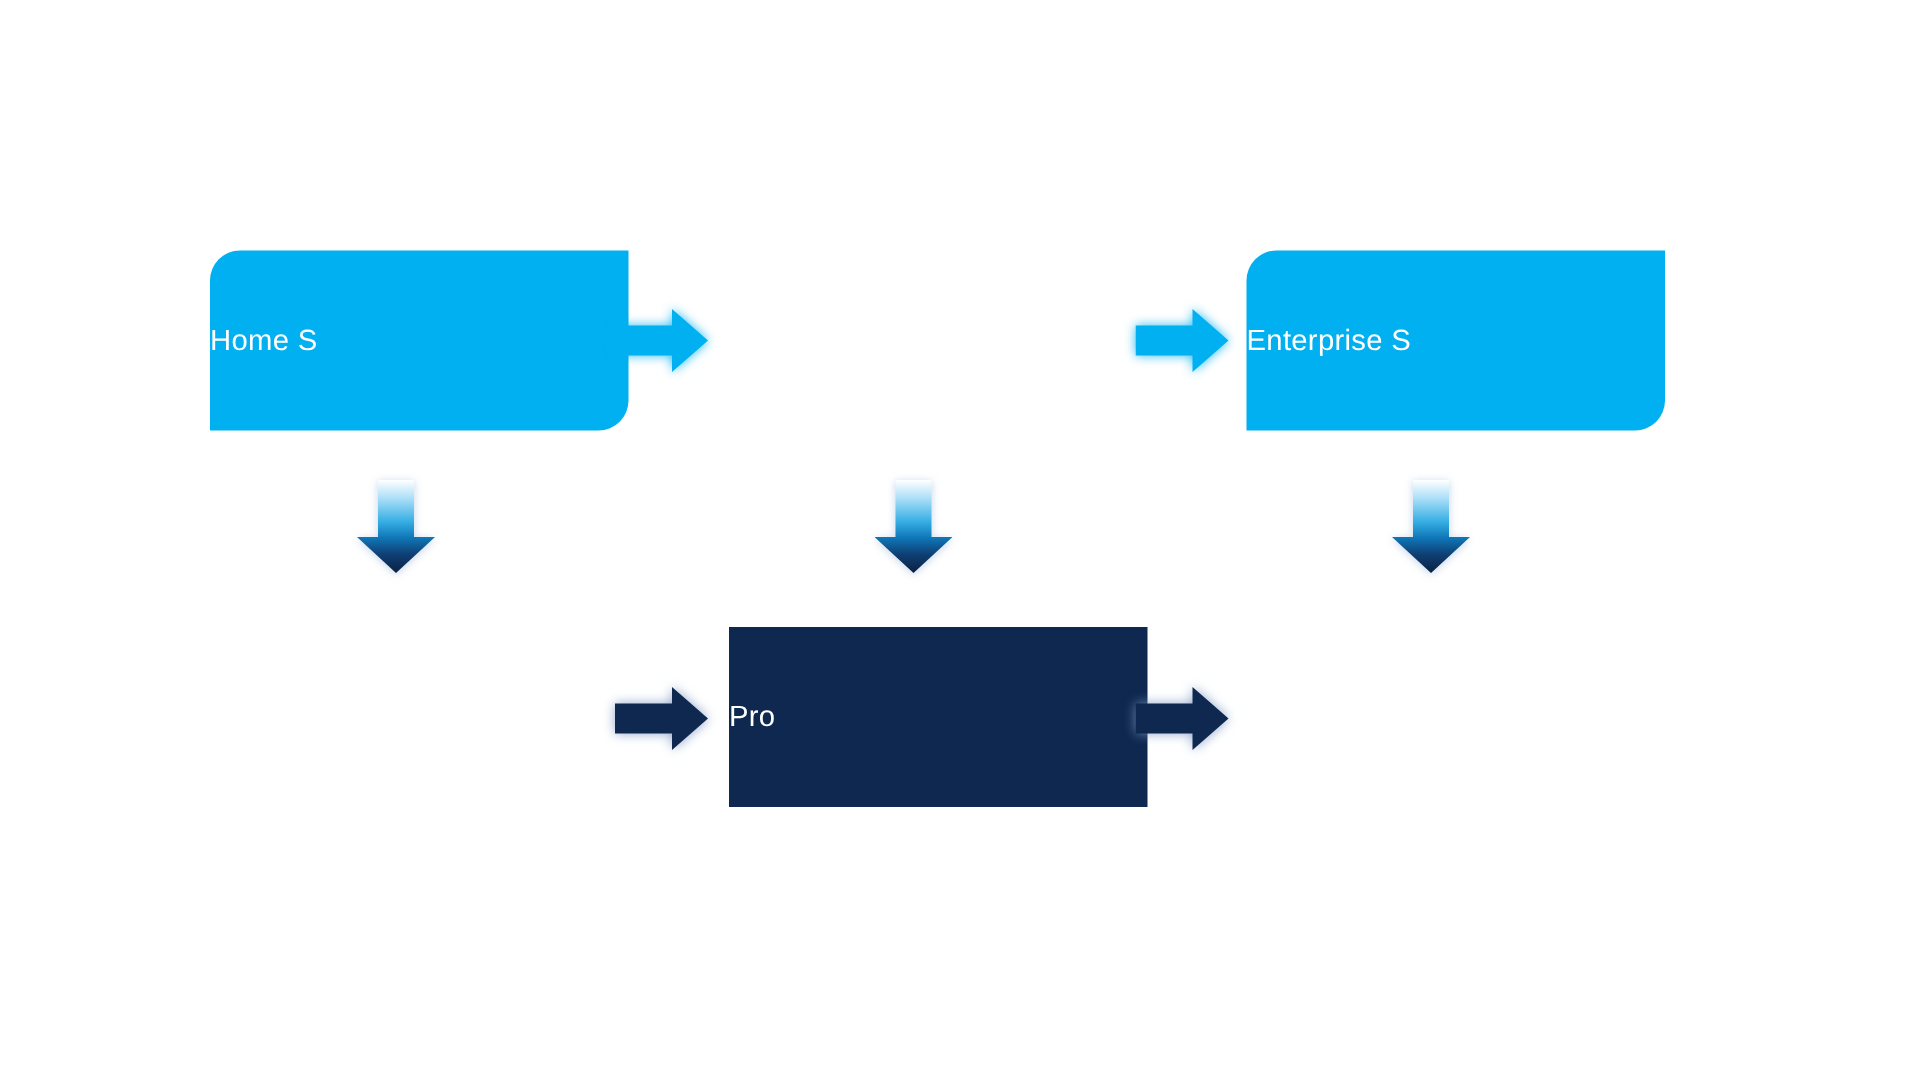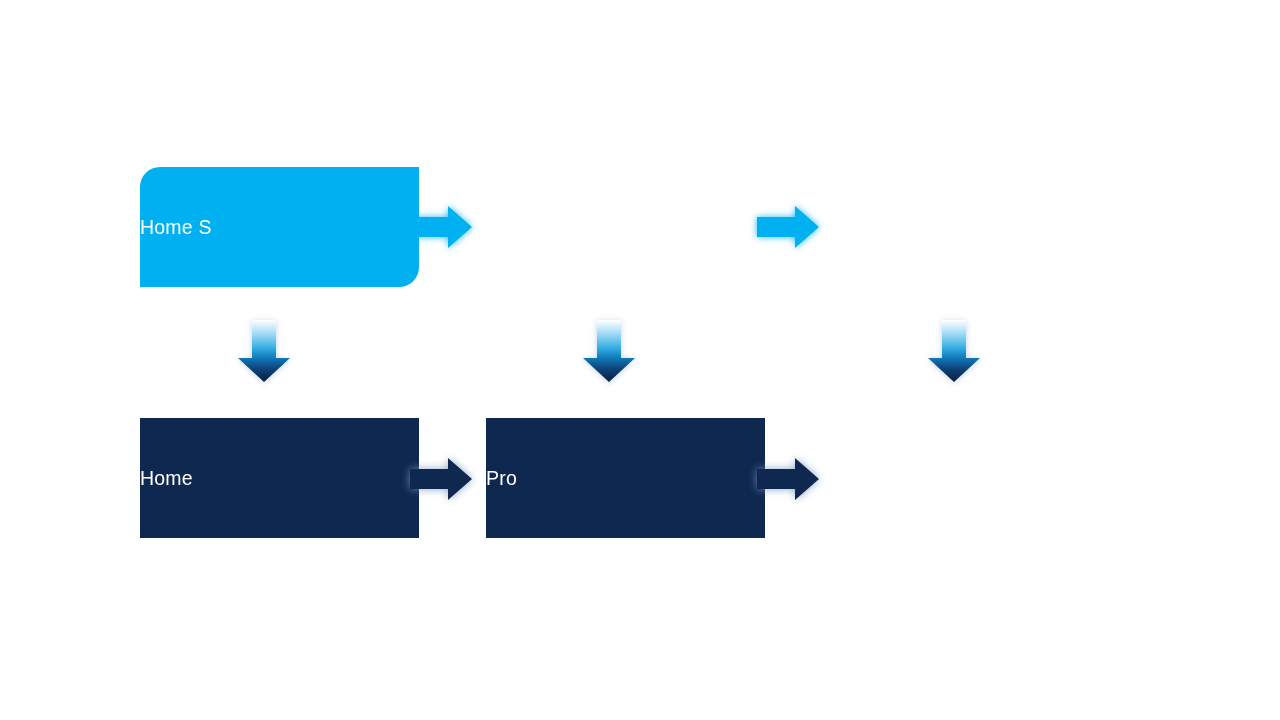--- a/index.html
+++ b/index.html
@@ -81,24 +81,24 @@
         <stop offset="0.62" stop-color="#0f77b8"></stop>
         <stop offset="0.80" stop-color="#0f3f74"></stop>
         <stop offset="1" stop-color="#0a2142"></stop>
       </linearGradient>
     </defs>
   </svg>
 
   <div class="box box-top col-0">
     <span class="label">Home S</span>
   </div>
+  <div class="box box-top col-2">
+    <span class="label">Enterprise S</span>
+  </div>
 
-  <div class="box box-bottom col-0">
-    <span class="label">Home</span>
-  </div>
   <div class="box box-bottom col-1">
     <span class="label">Pro</span>
   </div>
 
   <svg class="arrow-right row-top gap-0 light" viewBox="0 0 64 46">
     <polygon class="fill-light" points="0,13 38,13 38,2 62,23 38,44 38,33 0,33"></polygon>
   </svg>
   <svg class="arrow-right row-top gap-1 light" viewBox="0 0 64 46">
     <polygon class="fill-light" points="0,13 38,13 38,2 62,23 38,44 38,33 0,33"></polygon>
   </svg>

